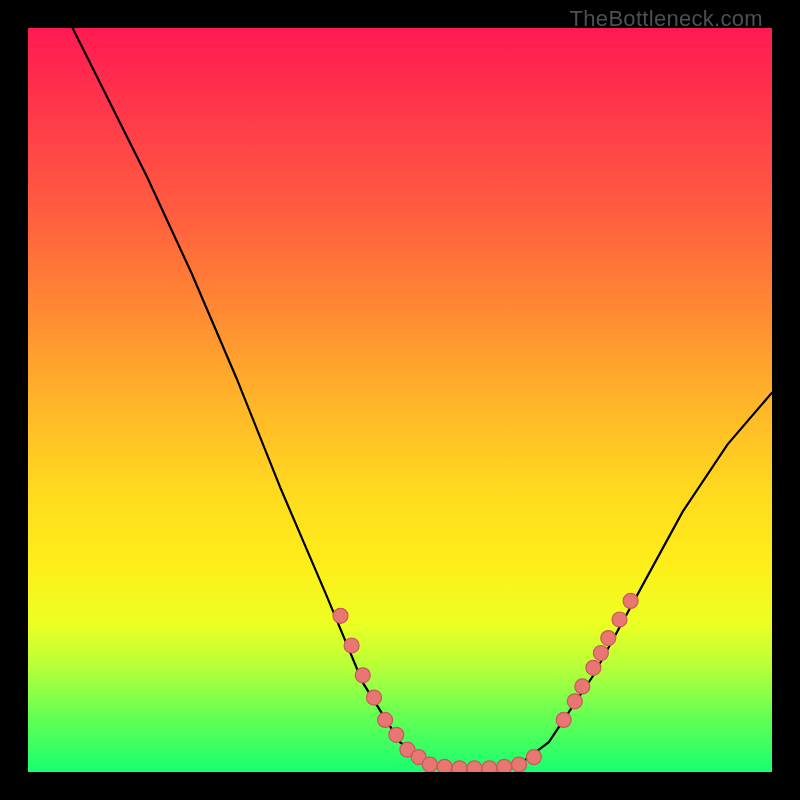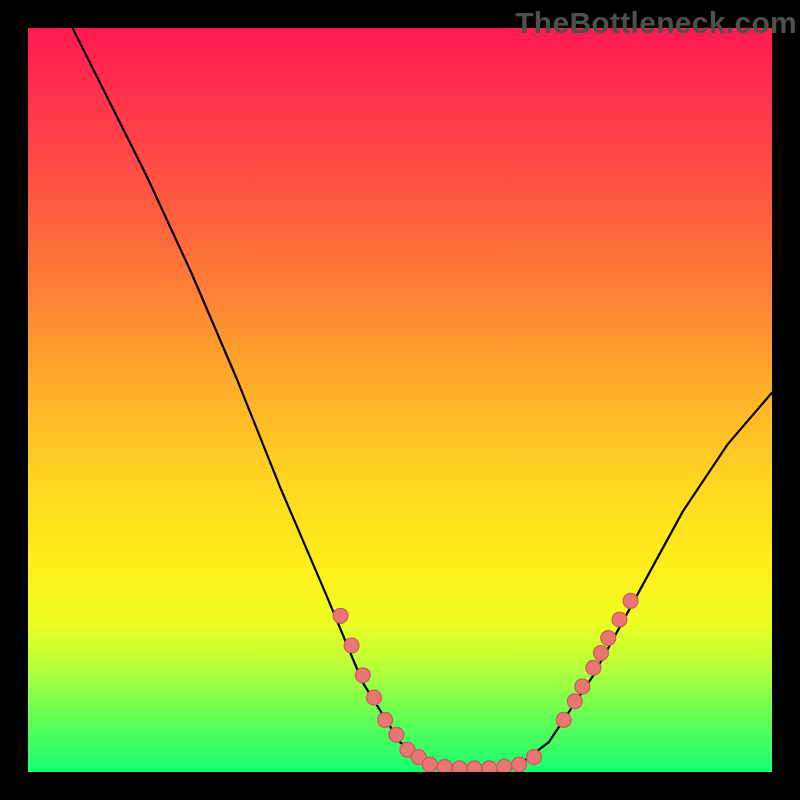--- a/index.html
+++ b/index.html
@@ -35,24 +35,24 @@
       #ffd91f 62%,
       #ffee1a 72%,
       #ecff22 80%,
       #b6ff3a 86%,
       #6bff52 92%,
       #17ff70 100%);
   }
   .watermark {
     position: absolute;
     top: 6px;
-    right: 3px;
+    right: 37px;
     color: #4f4f4f;
-    font-size: 30px;
-    font-weight: 700;
+    font-size: 22px;
+    font-weight: 400;
     letter-spacing: 0.3px;
     pointer-events: none;
   }
   svg.overlay {
     position: absolute;
     left: 0;
     top: 0;
     width: 744px;
     height: 744px;
   }

